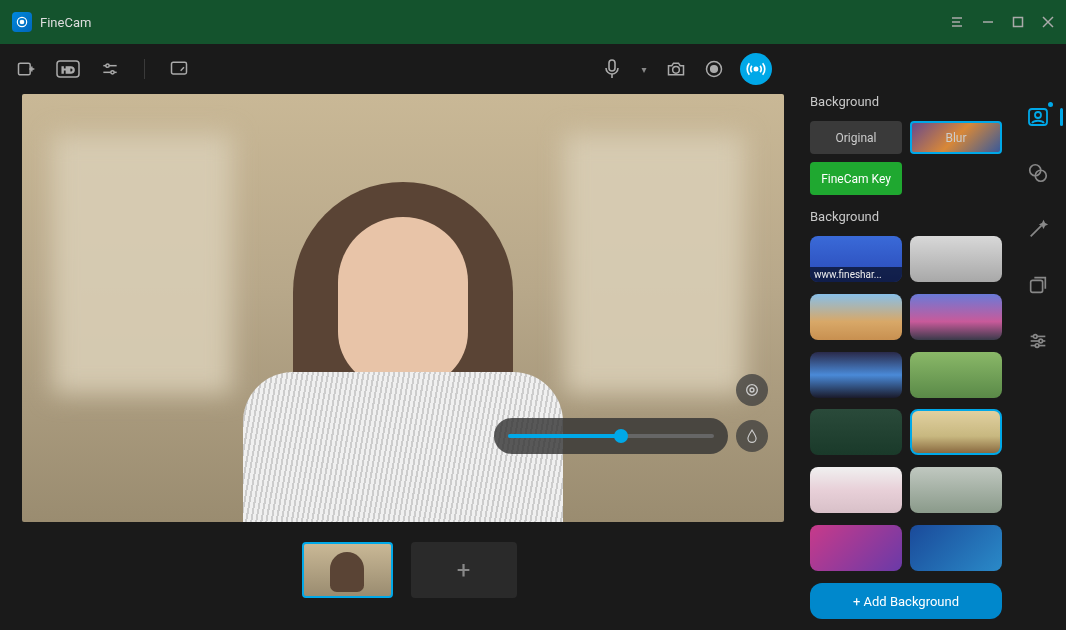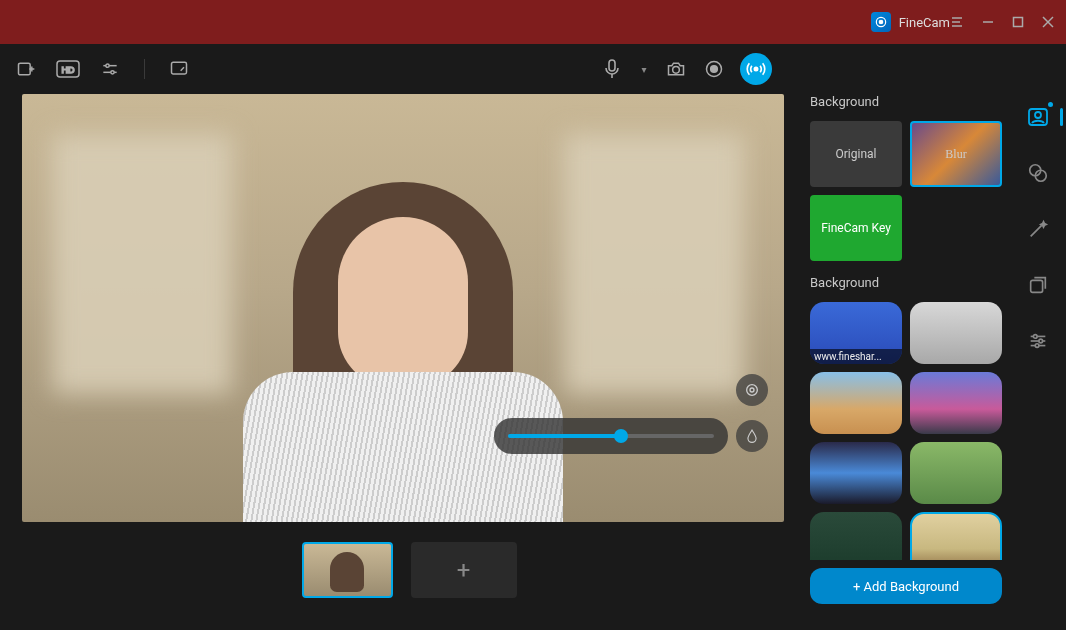--- a/index.html
+++ b/index.html
@@ -11,23 +11,23 @@
   color: #c8c8c8;
   overflow: hidden;
   position: relative;
 }
 
 
 .titlebar {
   height: 44px;
   display: flex;
   align-items: center;
-  justify-content: flex-end;
+  justify-content: space-between;
   padding: 0 12px;
-  background: #7f1d1d;
+  background: #14532d;
 }
 .titlebar-left {
   display: flex;
   align-items: center;
   gap: 8px;
 }
 .app-logo {
   width: 20px;
   height: 20px;
   background: linear-gradient(135deg, #0088dd, #0066bb);
@@ -225,52 +225,51 @@
   background: #2a2a2a;
   display: flex; align-items: center; justify-content: center;
   font-size: 24px;
   color: #888;
   width: 106px;
 }
 
 
 .right-panel {
   width: 200px;
-  padding: 0 8px 26px 0;
+  padding: 0 8px 11px 0;
   display: flex;
   flex-direction: column;
 }
 .panel-heading {
   font-size: 13px;
   color: #c8c8c8;
   margin-bottom: 12px;
   margin-top: 0;
 }
 .panel-heading.second { margin-top: 14px; }
 
 .mode-grid {
   display: grid;
   grid-template-columns: 1fr 1fr;
   gap: 8px;
 }
 .mode-tile {
-  height: 66px;
+  height: 33px;
   border-radius: 4px;
   display: flex;
   align-items: center;
   justify-content: center;
   font-size: 12px;
   cursor: pointer;
   color: #ccc;
 }
 .mode-original { background: #3a3a3a; }
 .mode-blur {
   background: linear-gradient(135deg, #6a4a8a 0%, #d88838 50%, #3a5a9a 100%);
   border: 2px solid #00a8e8;
-  font-family: Liberation Serif, serif;
 }
 .mode-chroma { background: #1fa830; color: #fff; }
 .mode-remove {
   background-image:
     linear-gradient(45deg, #555 25%, transparent 25%),
     linear-gradient(-45deg, #555 25%, transparent 25%),
     linear-gradient(45deg, transparent 75%, #555 75%),
     linear-gradient(-45deg, transparent 75%, #555 75%);
   background-size: 10px 10px;
   background-position: 0 0, 0 5px, 5px -5px, -5px 0;
@@ -278,22 +277,22 @@
 }
 
 .bg-grid {
   display: grid;
   grid-template-columns: 1fr 1fr;
   gap: 8px;
   overflow-y: auto;
   flex: 1;
 }
 .bg-tile {
-  height: 62px;
-  border-radius: 14px;
+  height: 46px;
+  border-radius: 8px;
   cursor: pointer;
   position: relative;
   overflow: hidden;
 }
 .bg-tile.selected { border: 2px solid #00a8e8; }
 .bg-caption {
   position: absolute;
   left: 0; right: 0; bottom: 0;
   background: rgba(0,0,0,0.6);
   font-size: 10px;

